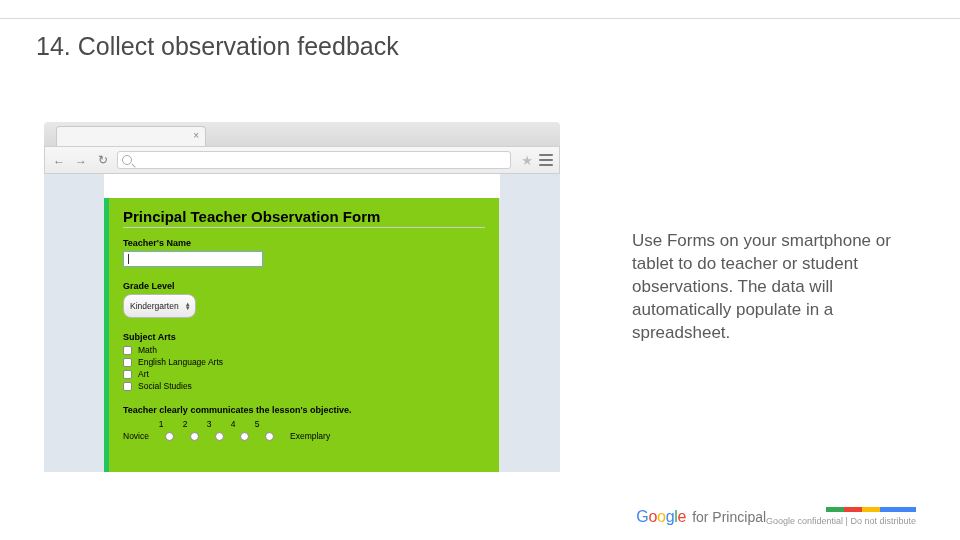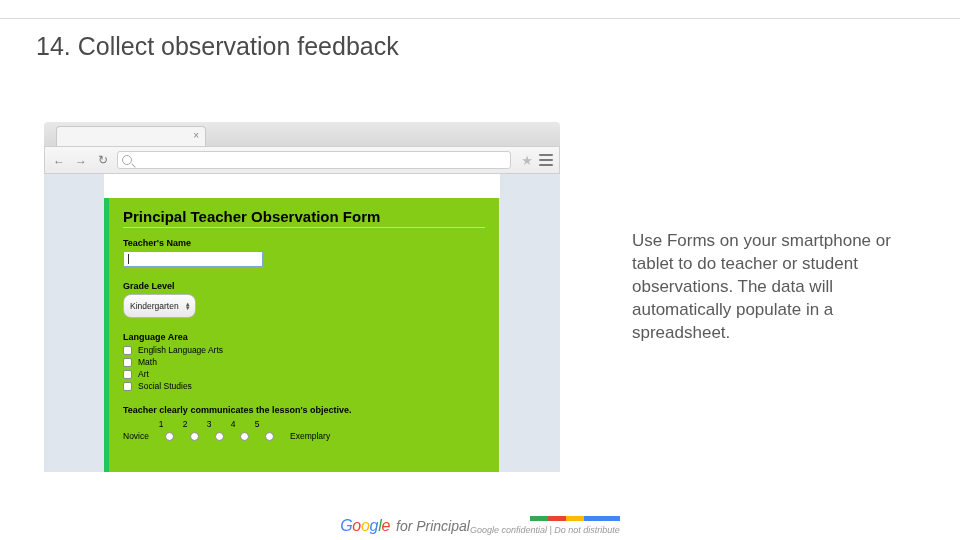--- a/index.html
+++ b/index.html
@@ -241,27 +241,26 @@
     position: absolute;
     top: 230px;
     left: 632px;
     width: 280px;
     font-size: 17px;
     line-height: 1.35;
     color: #5a5a5a;
   }
   .footer {
     position: absolute;
-    bottom: 5px;
+    bottom: 14px;
     left: 44px;
     right: 44px;
     display: flex;
-    justify-content: center;
+    justify-content: flex-end;
     align-items: flex-end;
-    font-style: italic;
   }
   .logo {
     display: flex;
     align-items: center;
     gap: 6px;
   }
   .g-logo {
     font-size: 16px;
     font-weight: 500;
     letter-spacing: -0.3px;
@@ -333,29 +332,29 @@
 
       <div class="q-label">Grade Level</div>
       <div class="select-wrap">
         <span class="select-val">Kindergarten</span>
         <span class="select-arrows">
             <span>▲</span>
             <span>▼</span>
           </span>
       </div>
 
-      <div class="q-label">Language Area</div>
+      <div class="q-label">Subject Arts</div>
       <ul class="check-list">
         <li class="check-item">
           <div class="checkbox"></div>
-          <span class="check-label">English Language Arts</span>
+          <span class="check-label">Math</span>
         </li>
         <li class="check-item">
           <div class="checkbox"></div>
-          <span class="check-label">Math</span>
+          <span class="check-label">English Language Arts</span>
         </li>
         <li class="check-item">
           <div class="checkbox"></div>
           <span class="check-label">Art</span>
         </li>
         <li class="check-item">
           <div class="checkbox"></div>
           <span class="check-label">Social Studies</span>
         </li>
       </ul>

